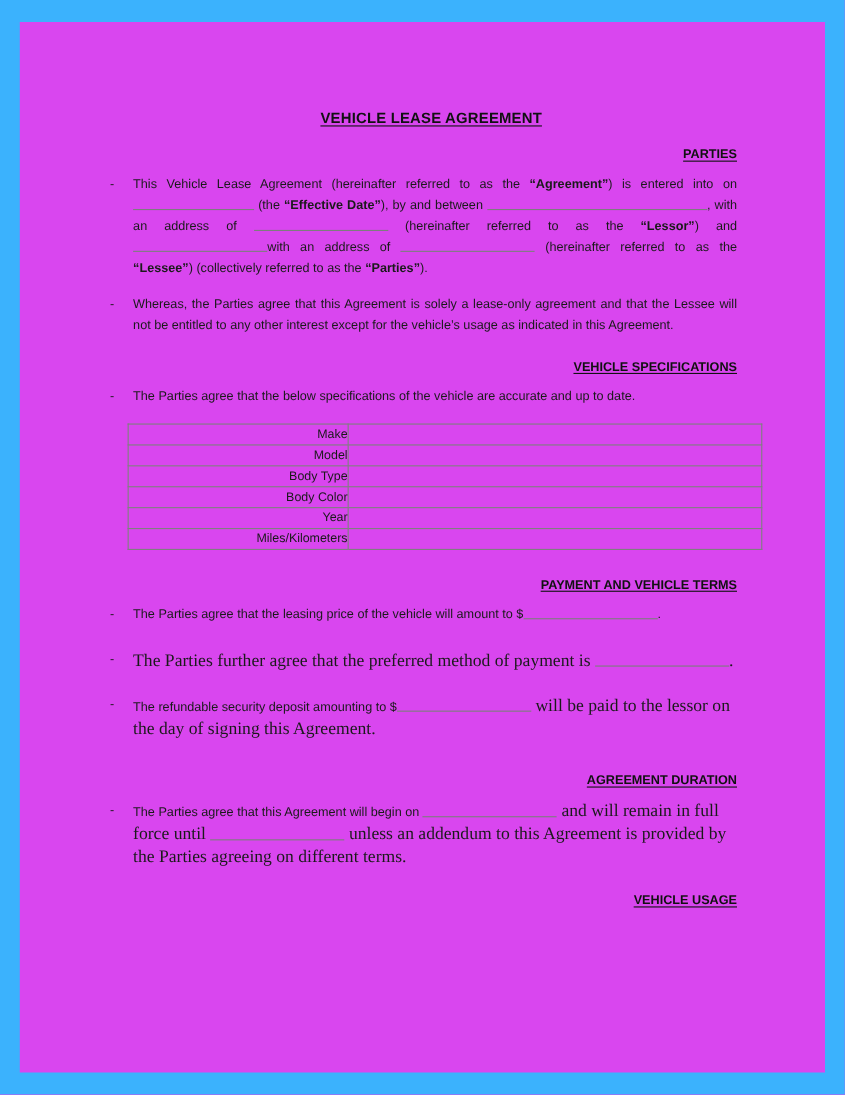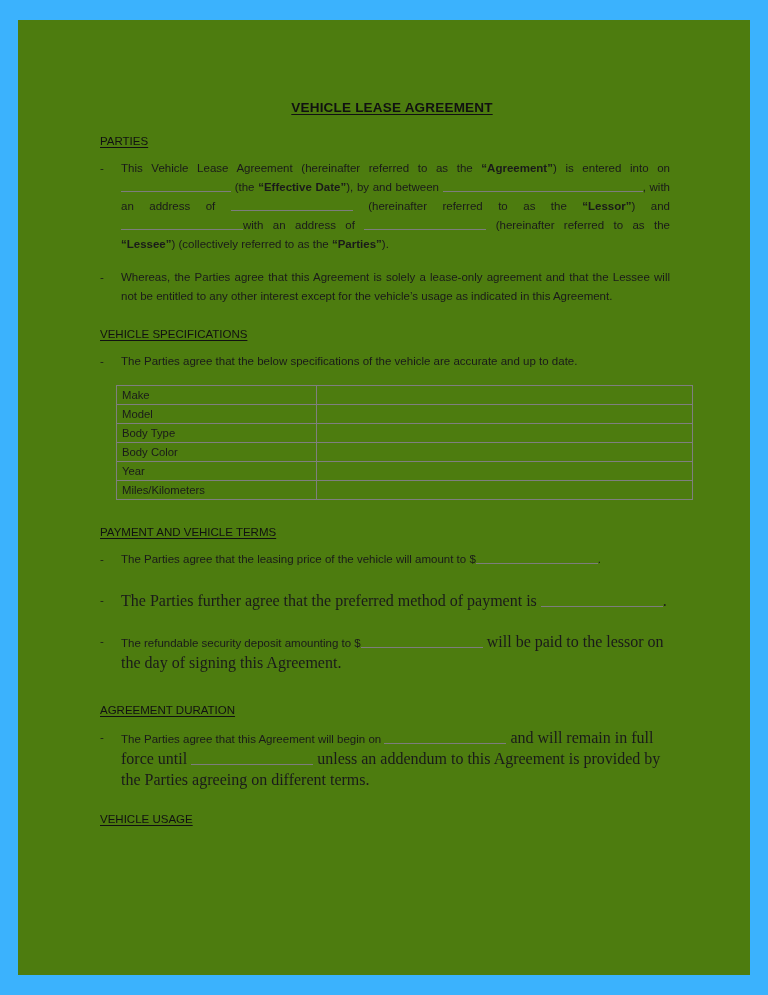--- a/index.html
+++ b/index.html
@@ -12,21 +12,21 @@
     background: #3bb2fd;
     font-family: "Liberation Sans", sans-serif;
     overflow: hidden;
   }
   .page {
     position: absolute;
     left: 18px;
     top: 20px;
     width: 732px;
     height: 955px;
-    background: #4d7c0f;
+    background: #d946ef;
     box-sizing: border-box;
   }
   .content {
     position: absolute;
     left: 82px;
     top: 80px;
     width: 570px;
   }
 
   .doc-title {
@@ -35,26 +35,27 @@
     font-size: 13.5px;
     letter-spacing: .2px;
     text-decoration: underline;
     text-underline-offset: 2px;
     color: #111;
     margin: 0 0 20px 0;
     padding-left: 14px;
   }
 
   .section-heading {
-    font-weight: normal;
+    font-weight: bold;
     font-size: 11.5px;
     text-decoration: underline;
     text-underline-offset: 2px;
     color: #111;
     margin: 0 0 12px 0;
+    text-align: right;
   }
 
   .bullet {
     display: flex;
     margin-bottom: 14px;
     font-size: 11.5px;
     line-height: 19px;
     color: #1a1a1a;
   }
   .bullet .dash {
@@ -82,20 +83,21 @@
   .bl-m  { width: 110px; }
   .bl-l  { width: 122px; }
   .bl-xl { width: 200px; }
 
   
   .spec-table {
     border-collapse: collapse;
     width: 564px;
     margin: 4px 0 10px 16px;
     table-layout: fixed;
+    text-align: right;
   }
   .spec-table td {
     border: 1px solid #7f7f7f;
     height: 17px;
     padding: 0 0 1px 5px;
     font-size: 11.3px;
     color: #1a1a1a;
     line-height: 16px;
     vertical-align: middle;
   }

